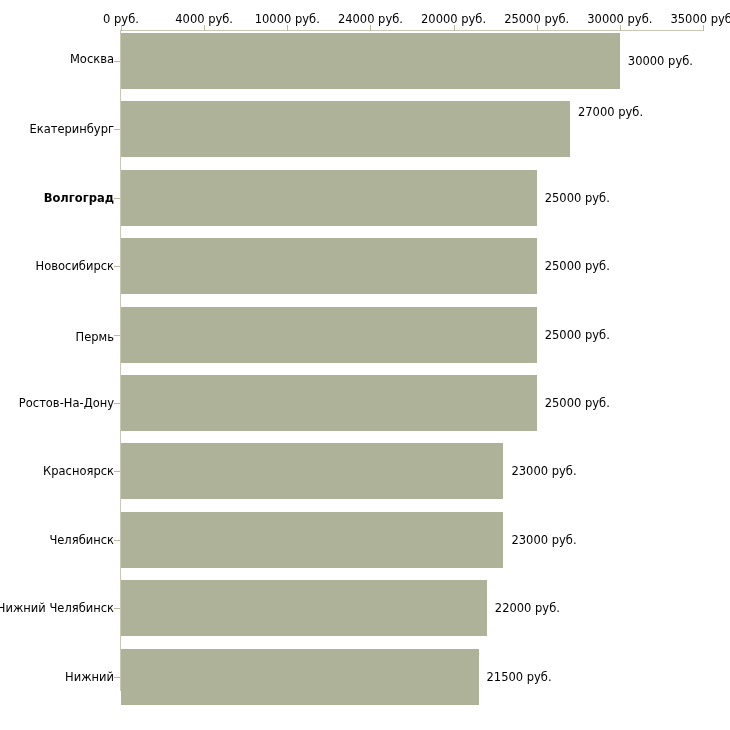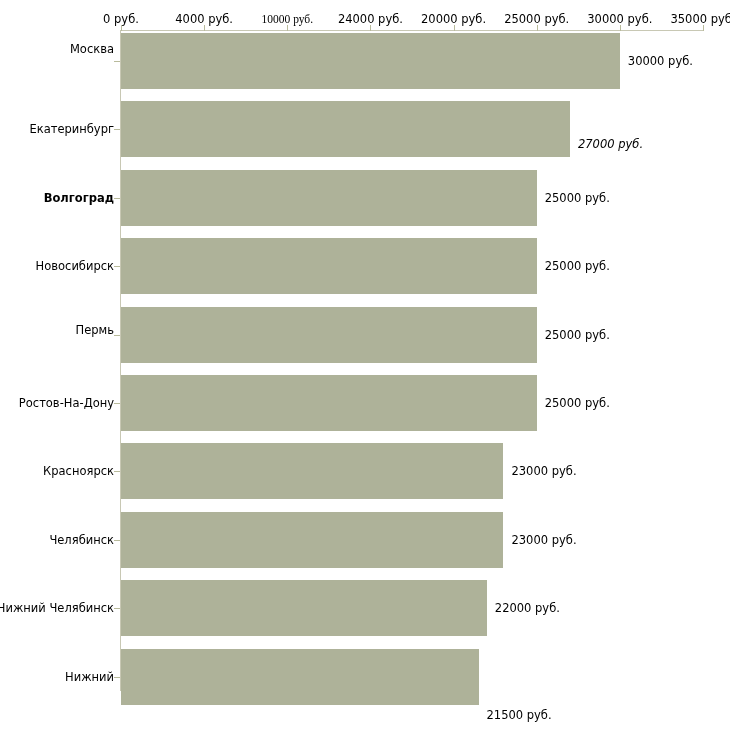--- a/index.html
+++ b/index.html
@@ -104,59 +104,59 @@
   }
 </style>
 </head>
 <body>
 
 <div id="chart-root">
 
   <div class="axis-labels">
       <div class="cls-axis-label axis-label" style="left: 121px;">0 руб.</div>
       <div class="cls-axis-label axis-label" style="left: 204.143px;">4000 руб.</div>
-      <div class="cls-axis-label axis-label" style="left: 287.286px; font-family: Liberation Serif, serif;">10000 руб.</div>
+      <div class="cls-axis-label axis-label" style="left: 287.286px;">10000 руб.</div>
       <div class="cls-axis-label axis-label" style="left: 370.429px;">24000 руб.</div>
       <div class="cls-axis-label axis-label" style="left: 453.571px;">20000 руб.</div>
       <div class="cls-axis-label axis-label" style="left: 536.714px;">25000 руб.</div>
       <div class="cls-axis-label axis-label" style="left: 619.857px;">30000 руб.</div>
       <div class="cls-axis-label axis-label" style="left: 703px;">35000 руб.</div>
     </div>
 
   <div class="axis-line"></div>
 
   <div class="y-axis-line"></div>
 
   <div class="plot">
       <div class="row" style="top: 0px;">
-        <div class="cat-label" style="top: 42px;">Москва</div>
+        <div class="cat-label" style="top: 52px;">Москва</div>
         <div class="y-tick" style="top: 61px; background: rgb(185, 187, 156);"></div>
         <div class="bar" style="top: 33px; width: 498.857px; height: 56px; background: rgb(174, 178, 153);"></div>
         <div class="value-label" style="left: 627.857px; top: 54px;">30000 руб.</div>
       </div>
       <div class="row" style="top: 0px;">
         <div class="cat-label" style="top: 122.4px;">Екатеринбург</div>
         <div class="y-tick" style="top: 129.4px; background: rgb(185, 187, 156);"></div>
         <div class="bar" style="top: 101.4px; width: 448.971px; height: 56px; background: rgb(174, 178, 153);"></div>
-        <div class="value-label" style="left: 577.971px; top: 137px; font-style: italic;">27000 руб.</div>
+        <div class="value-label" style="left: 577.971px; top: 105px;">27000 руб.</div>
       </div>
       <div class="row" style="top: 0px;">
         <div class="cat-label" style="top: 190.8px; font-weight: bold;">Волгоград</div>
         <div class="y-tick" style="top: 197.8px; background: rgb(185, 187, 156);"></div>
         <div class="bar" style="top: 169.8px; width: 415.714px; height: 56px; background: rgb(174, 178, 153);"></div>
         <div class="value-label" style="left: 544.714px; top: 190.8px;">25000 руб.</div>
       </div>
       <div class="row" style="top: 0px;">
         <div class="cat-label" style="top: 259.2px;">Новосибирск</div>
         <div class="y-tick" style="top: 266.2px; background: rgb(185, 187, 156);"></div>
         <div class="bar" style="top: 238.2px; width: 415.714px; height: 56px; background: rgb(174, 178, 153);"></div>
         <div class="value-label" style="left: 544.714px; top: 259.2px;">25000 руб.</div>
       </div>
       <div class="row" style="top: 0px;">
-        <div class="cat-label" style="top: 323px;">Пермь</div>
+        <div class="cat-label" style="top: 330px;">Пермь</div>
         <div class="y-tick" style="top: 334.6px; background: rgb(185, 187, 156);"></div>
         <div class="bar" style="top: 306.6px; width: 415.714px; height: 56px; background: rgb(174, 178, 153);"></div>
         <div class="value-label" style="left: 544.714px; top: 327.6px;">25000 руб.</div>
       </div>
       <div class="row" style="top: 0px;">
         <div class="cat-label" style="top: 396px;">Ростов-На-Дону</div>
         <div class="y-tick" style="top: 403px; background: rgb(185, 187, 156);"></div>
         <div class="bar" style="top: 375px; width: 415.714px; height: 56px; background: rgb(174, 178, 153);"></div>
         <div class="value-label" style="left: 544.714px; top: 396px;">25000 руб.</div>
       </div>
@@ -175,21 +175,21 @@
       <div class="row" style="top: 0px;">
         <div class="cat-label" style="top: 601.2px;">Нижний Челябинск</div>
         <div class="y-tick" style="top: 608.2px; background: rgb(185, 187, 156);"></div>
         <div class="bar" style="top: 580.2px; width: 365.829px; height: 56px; background: rgb(174, 178, 153);"></div>
         <div class="value-label" style="left: 494.829px; top: 601.2px;">22000 руб.</div>
       </div>
       <div class="row" style="top: 0px;">
         <div class="cat-label" style="top: 669.6px;">Нижний</div>
         <div class="y-tick" style="top: 676.6px; background: rgb(185, 187, 156);"></div>
         <div class="bar" style="top: 648.6px; width: 357.514px; height: 56px; background: rgb(174, 178, 153);"></div>
-        <div class="value-label" style="left: 486.514px; top: 669.6px; margin-top: 38px;">21500 руб.</div>
+        <div class="value-label" style="left: 486.514px; top: 669.6px;">21500 руб.</div>
       </div>
     </div>
 
 <div class="axis-tick" style="left: 121px; background: rgb(185, 187, 156);"></div>
     <div class="axis-tick" style="left: 204.143px; background: rgb(185, 187, 156);"></div>
     <div class="axis-tick" style="left: 287.286px; background: rgb(185, 187, 156);"></div>
     <div class="axis-tick" style="left: 370.429px; background: rgb(185, 187, 156);"></div>
     <div class="axis-tick" style="left: 453.571px; background: rgb(185, 187, 156);"></div>
     <div class="axis-tick" style="left: 536.714px; background: rgb(185, 187, 156);"></div>
     <div class="axis-tick" style="left: 619.857px; background: rgb(185, 187, 156);"></div>

